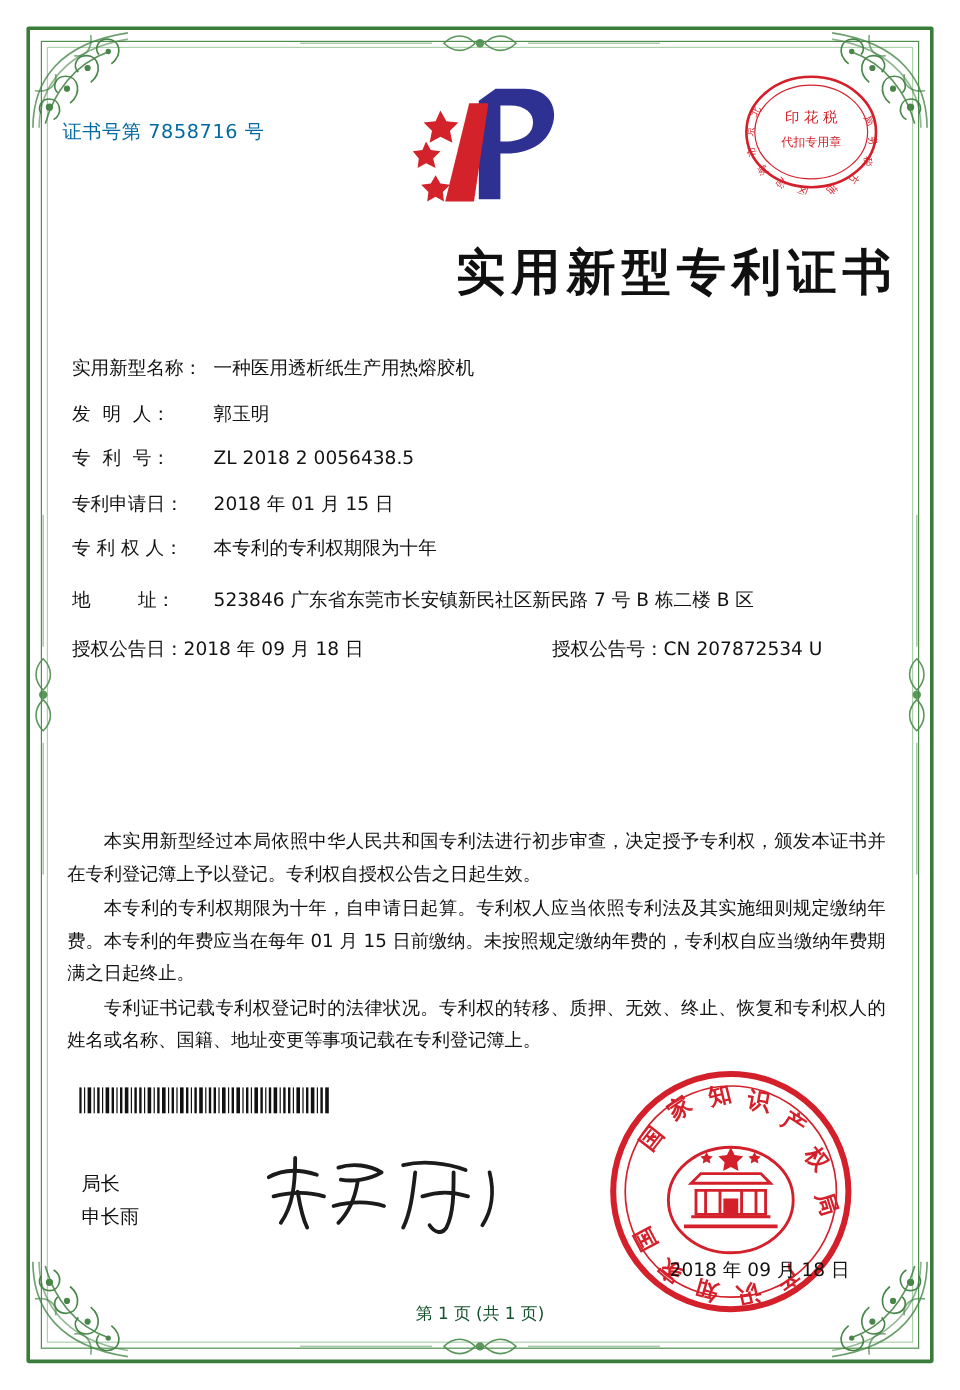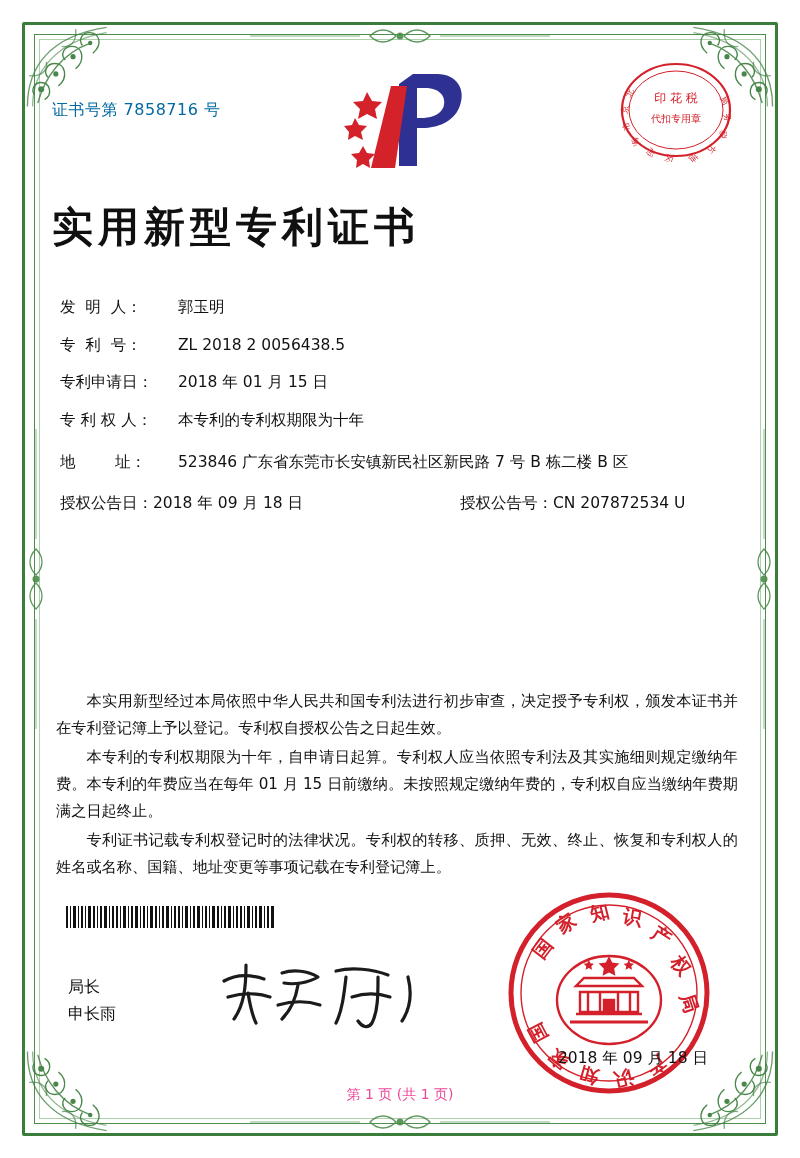--- a/index.html
+++ b/index.html
@@ -89,21 +89,21 @@
   .tax-stamp {
     position: absolute;
     right: 10px; top: 10px;
     width: 124px; height: 104px;
   }
   .tax-stamp svg { width:100%; height:100%; display:block; }
 
   .title {
     position: absolute;
     left: 0; right: 0; top: 152px;
-    text-align: left;
+    text-align: right;
     font-size: 41px;
     font-weight: 700;
     letter-spacing: 5px;
     color: #101010;
     font-family: "DejaVu Sans", "Liberation Sans", sans-serif;
   }
 
   .fields {
     position: absolute;
     left: 8px; right: 8px; top: 252px;
@@ -175,21 +175,21 @@
     right: 40px; top: 1000px;
     font-size: 15.5px;
     color: #111;
   }
 
   .page-no {
     position: absolute;
     left: 0; right: 0; bottom: 2px;
     text-align: center;
     font-size: 14px;
-    color: #ec4899;
+    color: #14532d;
   }
 </style>
 </head>
 <body>
 
 <div class="page">
 
   <div class="border-outer"></div>
   <div class="border-inner"></div>
   <div class="border-hair"></div>
@@ -336,20 +336,24 @@
           <text x="97" y="86" transform="rotate(118 97 86)">方</text>
           <text x="81" y="95" transform="rotate(140 81 95)">地</text>
         </g>
       </svg>
     </div>
 
     <div class="title">实用新型专利证书</div>
 
     <div class="fields">
 
+      <div class="field-row">
+        <span class="f-label w1">实用新型名称：</span>
+        <span class="f-value">一种医用透析纸生产用热熔胶机</span>
+      </div>
 
       <div class="field-row">
         <span class="f-label w1">发  明  人：</span>
         <span class="f-value">郭玉明</span>
       </div>
 
       <div class="field-row">
         <span class="f-label w1">专  利  号：</span>
         <span class="f-value">ZL 2018 2 0056438.5</span>
       </div>

